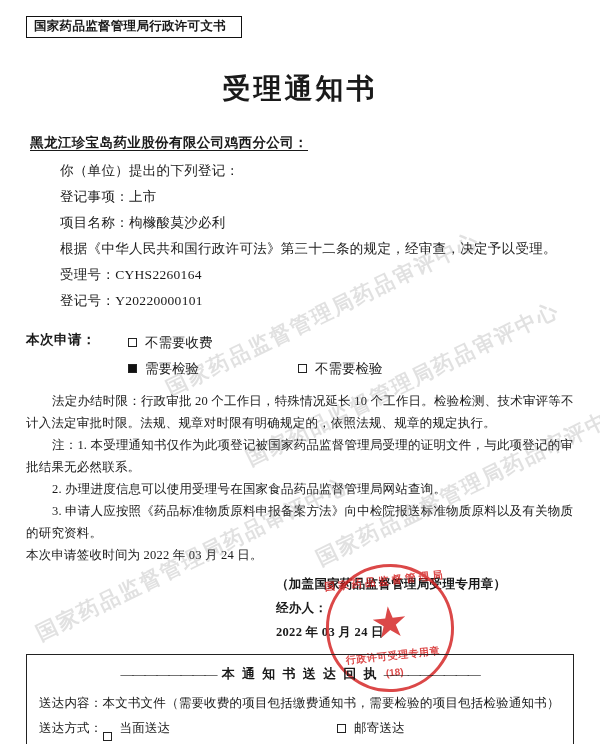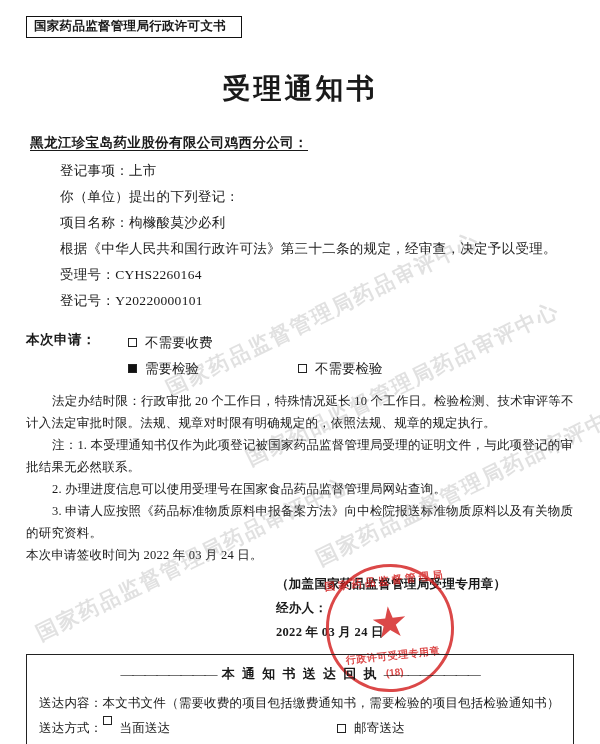--- a/index.html
+++ b/index.html
@@ -194,21 +194,21 @@
   .receipt-title .dash {
     letter-spacing: -1px;
     font-weight: normal;
   }
   .r-row {
     display: flex;
     font-size: 12.5px;
     line-height: 25px;
     letter-spacing: 0.2px;
   }
-  .r-col-left { width: 298px; display: flex; align-items: flex-start; }
+  .r-col-left { width: 298px; display: flex; align-items: flex-end; }
   .r-col-right { flex: 1; display: flex; align-items: center; }
   .r-label { white-space: nowrap; }
 
   
   .watermark {
     position: absolute;
     font-size: 21px;
     color: rgba(120,120,120,0.22);
     font-weight: bold;
     white-space: nowrap;
@@ -232,25 +232,25 @@
   <div class="watermark wm2">国家药品监督管理局药品审评中心</div>
   <div class="watermark wm4">国家药品监督管理局药品审评中心</div>
   <div class="watermark wm3">国家药品监督管理局药品审评中心</div>
 
   <div class="doc-tag">国家药品监督管理局行政许可文书</div>
 
   <div class="title">受理通知书</div>
 
   <div class="applicant">黑龙江珍宝岛药业股份有限公司鸡西分公司：</div>
 
+  <div class="body-line indent1">你（单位）提出的下列登记：</div>
+
   <div class="body-line indent1">
     <span>登记事项：</span><span>上市</span>
   </div>
-
-  <div class="body-line indent1">你（单位）提出的下列登记：</div>
 
   <div class="body-line indent1">
     <span>项目名称：</span><span>枸橼酸莫沙必利</span>
   </div>
 
   <div class="body-line indent1">根据《中华人民共和国行政许可法》第三十二条的规定，经审查，决定予以受理。</div>
 
   <div class="body-line indent1">
     <span>受理号：</span><span>CYHS2260164</span>
   </div>

